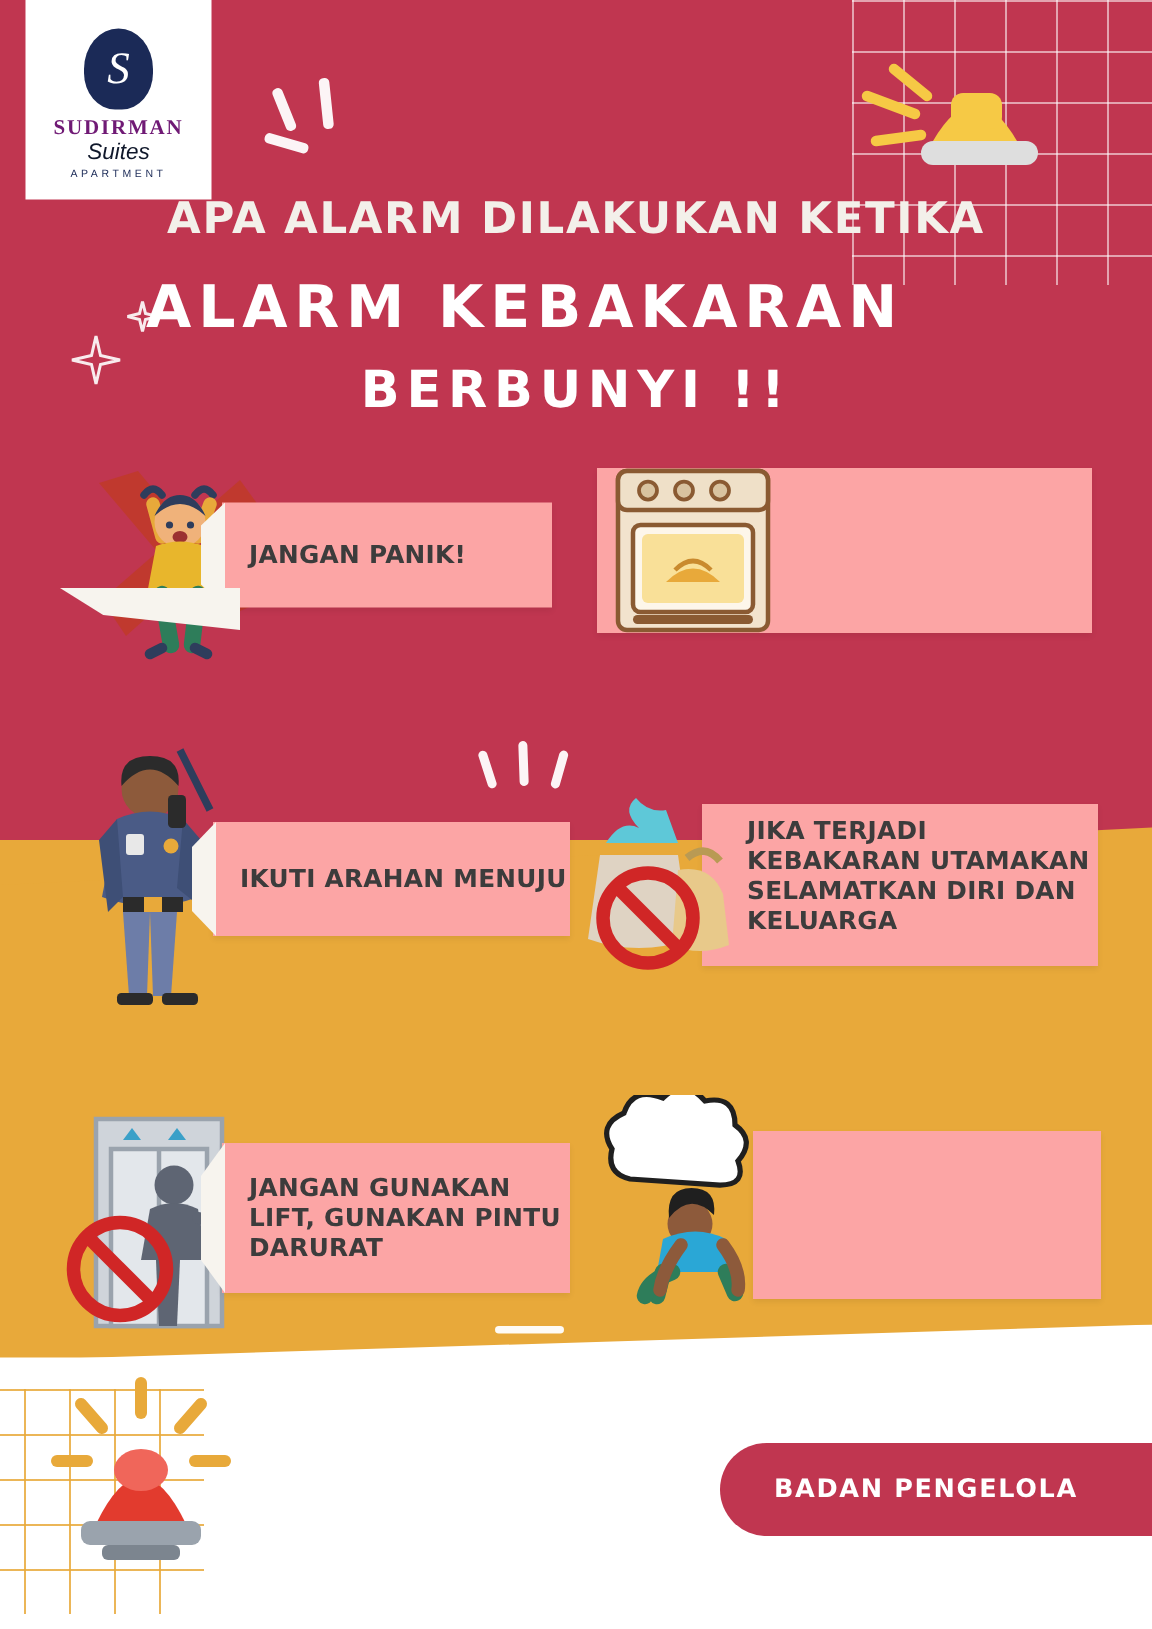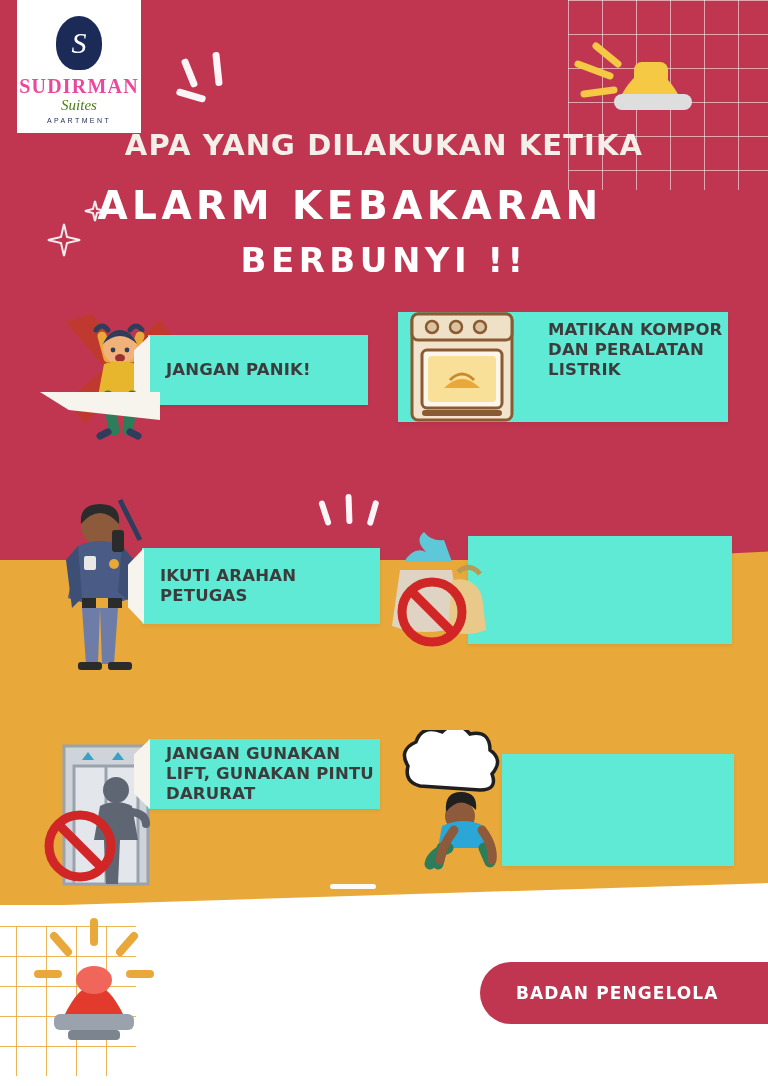--- a/index.html
+++ b/index.html
@@ -72,25 +72,25 @@
   }
   .logo-crest {
     width: 46px; height: 54px; border-radius: 50% 50% 45% 45%;
     background: #1b2a57;
     display: flex; align-items: center; justify-content: center;
     color: #fff; font-family: "Liberation Serif", serif; font-size: 30px; font-style: italic;
     margin-bottom: 5px;
   }
   .logo-name {
     font-family: "Liberation Serif", serif;
-    font-size: 20px; letter-spacing: 1.2px; color: #ec4899; font-weight: bold;
+    font-size: 14px; letter-spacing: 1.2px; color: #701a75; font-weight: bold;
   }
   .logo-sub {
-    font-family: Liberation Serif, serif; font-style: italic;
-    font-size: 15px; color: #4d7c0f; margin-top: -1px;
+    font-family: Liberation Sans, sans-serif; font-style: italic;
+    font-size: 15px; color: #0f172a; margin-top: -1px;
   }
   .logo-tag {
     font-family: "Liberation Sans", sans-serif;
     font-size: 7px; letter-spacing: 2.4px; color: #1b2a57; margin-top: 3px;
   }
 
   
   .title-1 {
     position: absolute; left: 0; top: 128px; width: 768px; text-align: center;
     color: #f3f0ea; font-size: 29px; font-weight: bold; letter-spacing: 1.1px;
@@ -109,21 +109,21 @@
 
   
   .spark { position: absolute; color: #ffffff; opacity: .9; }
   .dash {
     position: absolute; background: #ffffff; border-radius: 3px; opacity: .95;
   }
 
   
   .card {
     position: absolute;
-    background: #5eead4;
+    background: #fca5a5;
     box-shadow: 0 2px 4px rgba(0,0,0,.07);
     display: flex; align-items: center;
   }
   .card-text {
     color: #3c3c3c; font-weight: bold; line-height: 1.22;
     font-family: "DejaVu Sans", sans-serif;
     font-size: 16.5px; letter-spacing: .2px;
   }
   .card.notch-left::before{
     content:""; position:absolute; left:-14px; top:0; width:16px; height:100%;
@@ -206,21 +206,21 @@
     <svg width="36" height="36" viewBox="0 0 36 36">
         <path d="M18 2 L21 15 L34 18 L21 21 L18 34 L15 21 L2 18 L15 15 Z" fill="none" stroke="#ffffff" stroke-width="2"></path>
       </svg>
   </div>
   <div class="spark" style="left:84px; top:200px;">
     <svg width="22" height="22" viewBox="0 0 22 22">
         <path d="M11 1 L13 9 L21 11 L13 13 L11 21 L9 13 L1 11 L9 9 Z" fill="none" stroke="#ffffff" stroke-width="2"></path>
       </svg>
   </div>
 
-  <div class="title-1">APA YANG DILAKUKAN KETIKA</div>
+  <div class="title-1">APA ALARM DILAKUKAN KETIKA</div>
   <div class="title-2">ALARM KEBAKARAN</div>
   <div class="title-3">BERBUNYI !!</div>
 
   <div style="position:absolute; left:56px; top:308px;">
     <svg width="122" height="132" viewBox="0 0 122 132">
       <path d="M10 14 L36 6 L112 96 L88 106 Z" fill="#c0392b" opacity=".92"></path>
       <path d="M104 12 L120 34 L28 116 L12 92 Z" fill="#c0392b" opacity=".92"></path>
 
       <path d="M40 22 q6 -8 12 0" stroke="#2e3d5c" stroke-width="5" fill="none" stroke-linecap="round"></path>
       <path d="M74 22 q6 -8 12 0" stroke="#2e3d5c" stroke-width="5" fill="none" stroke-linecap="round"></path>
@@ -249,21 +249,20 @@
       <circle cx="26" cy="17" r="6" fill="#d9c3a0" stroke="#8a5a32" stroke-width="2.5"></circle>
       <circle cx="50" cy="17" r="6" fill="#d9c3a0" stroke="#8a5a32" stroke-width="2.5"></circle>
       <circle cx="74" cy="17" r="6" fill="#d9c3a0" stroke="#8a5a32" stroke-width="2.5"></circle>
       <rect x="16" y="40" width="80" height="58" rx="5" fill="#fdf6ea" stroke="#8a5a32" stroke-width="3"></rect>
       <rect x="22" y="46" width="68" height="46" rx="4" fill="#f6c945" opacity=".5"></rect>
       <path d="M38 78 q18 -18 36 0 z" fill="#e8a93a"></path>
       <path d="M44 70 q12 -12 24 0" stroke="#c98a2e" stroke-width="3" fill="none"></path>
       <rect x="16" y="100" width="80" height="6" rx="3" fill="#8a5a32"></rect>
     </svg>
   </div>
-  <div class="card-text" style="position:absolute; left:548px; top:320px; width:180px;">MATIKAN KOMPOR DAN PERALATAN LISTRIK</div>
 
   <div style="position:absolute; left:48px; top:494px;">
     <svg width="120" height="176" viewBox="0 0 120 176">
       <path d="M72 6 L92 46" stroke="#2e3d5c" stroke-width="5"></path>
       <circle cx="52" cy="32" r="19" fill="#8d5a3b"></circle>
       <path d="M33 30 q19 -22 38 0 q2 -20 -19 -20 q-21 0 -19 20z" fill="#2b2b2b"></path>
       <path d="M30 52 q22 -10 44 0 l10 52 q-32 12 -64 0 z" fill="#4a5b86"></path>
       <path d="M30 52 l-12 14 l6 48 l10 -10 z" fill="#3e4f76"></path>
       <path d="M74 52 l12 14 l-6 40 l-10 -8 z" fill="#3e4f76"></path>
       <rect x="34" y="104" width="40" height="10" fill="#2b2b2b"></rect>
@@ -271,55 +270,56 @@
       <path d="M34 114 l4 56 h12 l2 -56 z" fill="#6d7da8"></path>
       <path d="M70 114 l-4 56 h-12 l-2 -56 z" fill="#6d7da8"></path>
       <rect x="30" y="168" width="24" height="8" rx="3" fill="#2b2b2b"></rect>
       <rect x="60" y="168" width="24" height="8" rx="3" fill="#2b2b2b"></rect>
       <rect x="64" y="36" width="12" height="22" rx="3" fill="#2b2b2b"></rect>
       <rect x="36" y="62" width="12" height="14" rx="2" fill="#e8e8e8"></rect>
       <circle cx="66" cy="70" r="5" fill="#e8a93a"></circle>
     </svg>
   </div>
   <div class="card notch-left" style="left:142px; top:548px; width:238px; height:76px; padding-left:18px;">
-    <div class="card-text">IKUTI ARAHAN PETUGAS</div>
+    <div class="card-text">IKUTI ARAHAN MENUJU</div>
   </div>
 
   <div class="dash" style="left:322px; top:500px; width:6px; height:26px; transform:rotate(-18deg);"></div>
   <div class="dash" style="left:346px; top:494px; width:6px; height:30px; transform:rotate(-2deg);"></div>
   <div class="dash" style="left:370px; top:500px; width:6px; height:26px; transform:rotate(16deg);"></div>
 
   <div class="card" style="left:468px; top:536px; width:264px; height:108px;"></div>
   <div style="position:absolute; left:386px; top:528px;">
     <svg width="110" height="124" viewBox="0 0 110 124">
       <path d="M18 34 q10 -16 22 -10 q-12 -12 -2 -20 q8 10 20 8 l8 22 z" fill="#5ec8d8"></path>
       <path d="M14 42 h52 l8 56 q-34 12 -68 0 z" fill="#dfd3c3"></path>
       <path d="M66 52 q22 -4 30 16 l4 34 q-20 8 -38 0 z" fill="#e8c98a"></path>
       <path d="M72 44 q12 -10 22 2" stroke="#b99a54" stroke-width="5" fill="none"></path>
       <circle cx="46" cy="84" r="30" fill="none" stroke="#d02626" stroke-width="9"></circle>
       <path d="M25 63 L67 105" stroke="#d02626" stroke-width="9"></path>
     </svg>
   </div>
+  <div class="card-text" style="position:absolute; left:498px; top:544px; width:232px;">JIKA TERJADI KEBAKARAN UTAMAKAN SELAMATKAN DIRI DAN KELUARGA</div>
 
   <div style="position:absolute; left:32px; top:742px;">
     <svg width="134" height="146" viewBox="0 0 134 146">
       <rect x="32" y="4" width="84" height="138" fill="#cfd4da" stroke="#9aa3ad" stroke-width="3"></rect>
       <rect x="42" y="24" width="64" height="118" fill="#e3e7eb" stroke="#9aa3ad" stroke-width="3"></rect>
       <path d="M74 24 v118" stroke="#9aa3ad" stroke-width="3"></path>
       <path d="M56 10 l6 8 h-12z" fill="#3aa0c8"></path>
       <path d="M92 18 l-6 -8 l-6 8z" fill="#3aa0c8"></path>
       <circle cx="84" cy="48" r="13" fill="#5e6573"></circle>
       <path d="M68 64 q16 -8 32 0 l6 34 h-44 z" fill="#5e6573"></path>
       <path d="M72 98 l2 44 h12 l2 -44z" fill="#5e6573"></path>
       <path d="M100 70 q14 2 14 12" stroke="#5e6573" stroke-width="8" fill="none" stroke-linecap="round"></path>
       <circle cx="48" cy="104" r="31" fill="none" stroke="#d02626" stroke-width="9"></circle>
       <path d="M26 82 L70 126" stroke="#d02626" stroke-width="9"></path>
     </svg>
   </div>
-  <div class="card notch-left" style="left:148px; top:739px; width:232px; height:70px; padding-left:18px;">
+  <div class="card notch-left" style="left:148px; top:762px; width:232px; height:100px; padding-left:18px;">
     <div class="card-text">JANGAN GUNAKAN LIFT, GUNAKAN PINTU DARURAT</div>
   </div>
 
   <div class="card" style="left:502px; top:754px; width:232px; height:112px;"></div>
   <div style="position:absolute; left:386px; top:730px;">
     <svg width="146" height="140" viewBox="0 0 146 140">
       <path d="M34 56 q-16 -4 -12 -20 q-10 -16 8 -24 q6 -18 26 -10 q14 -14 28 2 q20 -4 20 16 q14 10 2 24 q6 16 -12 16 z" fill="#ffffff" stroke="#1f1f1f" stroke-width="3.5"></path>
       <circle cx="74" cy="86" r="15" fill="#8d5a3b"></circle>
       <path d="M60 82 q14 -18 30 -2 q2 -18 -15 -18 q-17 0 -15 20z" fill="#1f1f1f"></path>
       <path d="M56 96 q22 -10 42 0 l6 22 h-52z" fill="#2aa7d6"></path>

